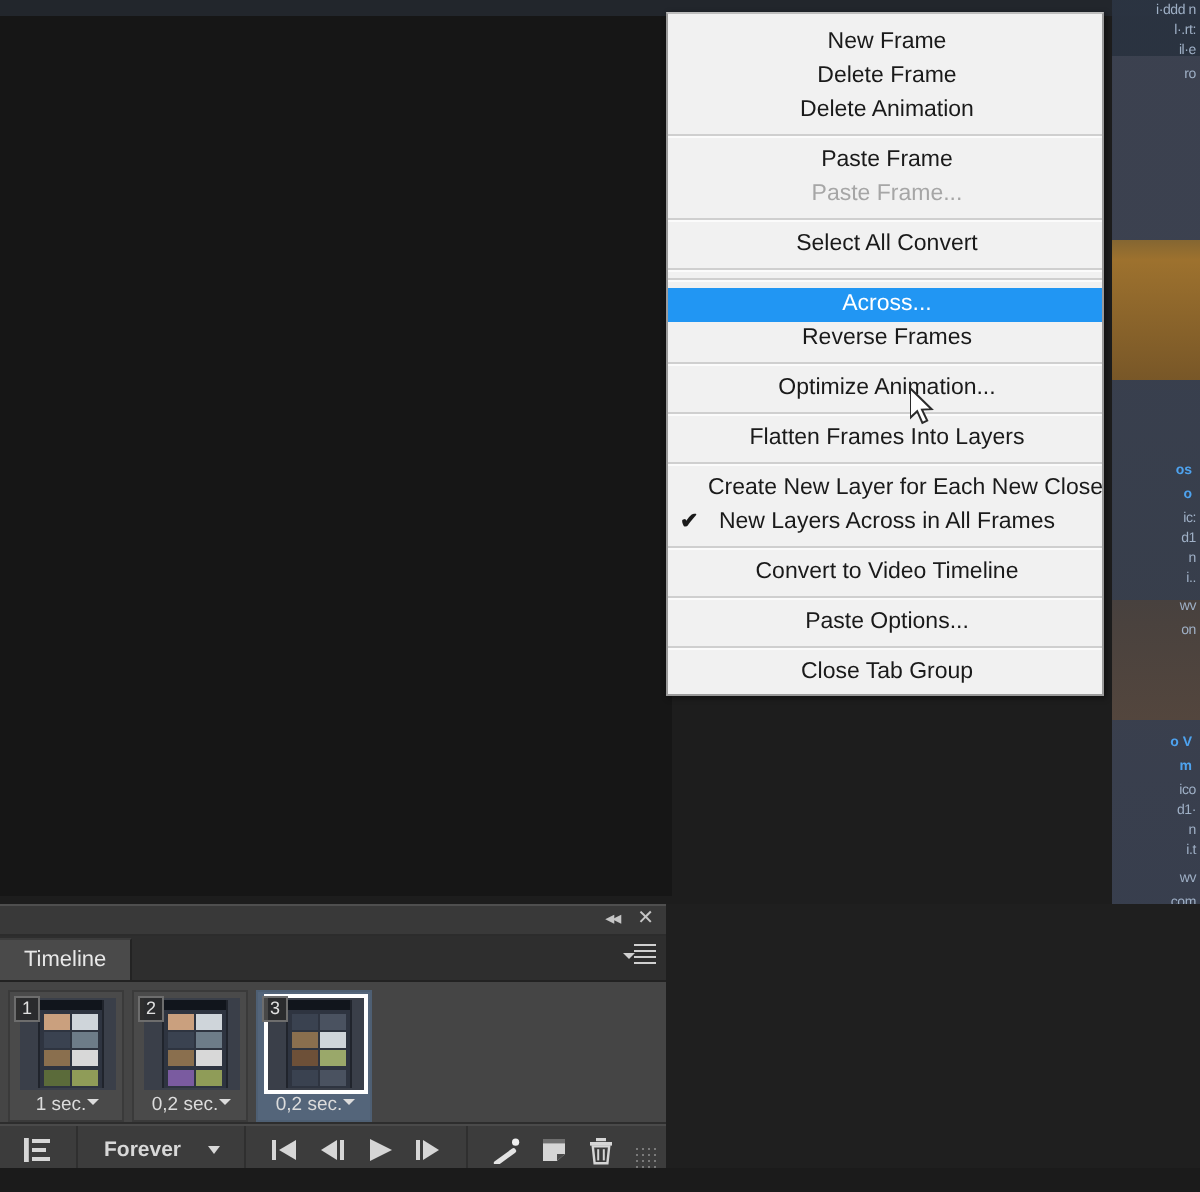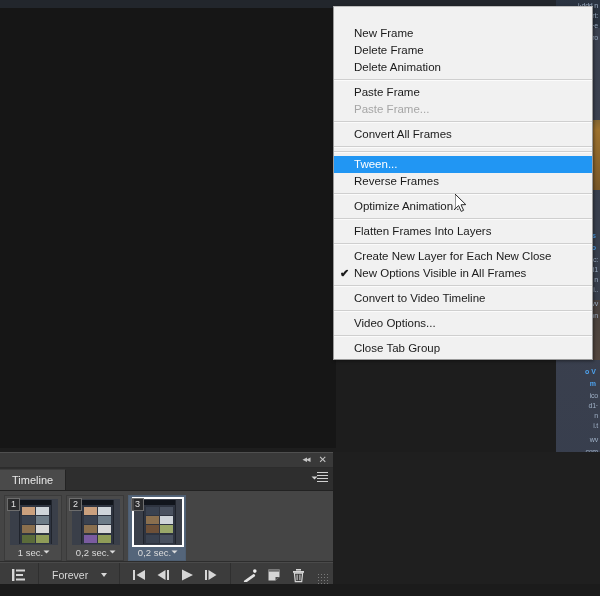--- a/index.html
+++ b/index.html
@@ -75,29 +75,30 @@
     left: 0; top: 0;
     width: 600px; height: 8px;
     background: #22262c;
   }
 
   
   .menu {
     position: absolute;
     left: 333px;
     top: 6px;
-    width: 260px;
+    width: 219px;
     background: #f1f1f1;
     border: 1px solid #9a9a9a;
     border-top: 1px solid #bdbdbd;
     box-shadow: 1px 1px 3px rgba(0,0,0,0.45);
-    padding: 18px 0 2px 0;
+    padding: 6px 0 2px 0;
     box-sizing: border-box;
     font-size: 11.5px;
     color: #1a1a1a;
+    text-align: center;
   }
   .menu-item {
     position: relative;
     height: 17px;
     line-height: 17px;
     padding-left: 20px;
     padding-right: 18px;
     white-space: nowrap;
     color: #1a1a1a;
     cursor: default;
@@ -336,20 +337,21 @@
   }
 
   
   .panel-toolbar {
     position: relative;
     height: 24px;
     background: #3c3c3c;
     display: flex;
     align-items: center;
     border-top: 1px solid #4a4a4a;
+    font-weight: bold;
   }
   .tool-group {
     display: flex;
     align-items: center;
     height: 24px;
     border-right: 1px solid #2f2f2f;
     padding: 0 7px;
     box-sizing: border-box;
   }
   .tool-btn {
@@ -437,36 +439,36 @@
   </div>
 
   <div class="menu" id="menu">
       <div class="menu-item"><span>New Frame</span></div>
       <div class="menu-item"><span>Delete Frame</span></div>
       <div class="menu-item"><span>Delete Animation</span></div>
       <div class="menu-sep"></div>
       <div class="menu-item"><span>Paste Frame</span></div>
       <div class="menu-item disabled"><span>Paste Frame...</span></div>
       <div class="menu-sep"></div>
-      <div class="menu-item"><span>Convert All Frames</span></div>
-      <div class="menu-sep"></div>
-      <div class="menu-sep"></div>
-      <div class="menu-item selected"><span>Tween...</span></div>
+      <div class="menu-item"><span>Select All Convert</span></div>
+      <div class="menu-sep"></div>
+      <div class="menu-sep"></div>
+      <div class="menu-item selected"><span>Across...</span></div>
       <div class="menu-item"><span>Reverse Frames</span></div>
       <div class="menu-sep"></div>
       <div class="menu-item"><span>Optimize Animation...</span></div>
       <div class="menu-sep"></div>
       <div class="menu-item"><span>Flatten Frames Into Layers</span></div>
       <div class="menu-sep"></div>
       <div class="menu-item"><span>Create New Layer for Each New Close</span></div>
-      <div class="menu-item"><span class="check-mark">✔</span><span>New Options Visible in All Frames</span></div>
+      <div class="menu-item"><span class="check-mark">✔</span><span>New Layers Across in All Frames</span></div>
       <div class="menu-sep"></div>
       <div class="menu-item"><span>Convert to Video Timeline</span></div>
       <div class="menu-sep"></div>
-      <div class="menu-item"><span>Video Options...</span></div>
+      <div class="menu-item"><span>Paste Options...</span></div>
       <div class="menu-sep"></div>
       <div class="menu-item"><span>Close Tab Group</span></div>
     </div>
 
   <div class="cursor">
     <svg width="14" height="20" viewBox="0 0 14 20">
       <polygon points="0,0 0,15 3.6,11.6 6.2,17.4 8.6,16.3 6,10.8 10.8,10.6" fill="#ffffff" stroke="#2b2b2b" stroke-width="1"></polygon>
     </svg>
   </div>
 

